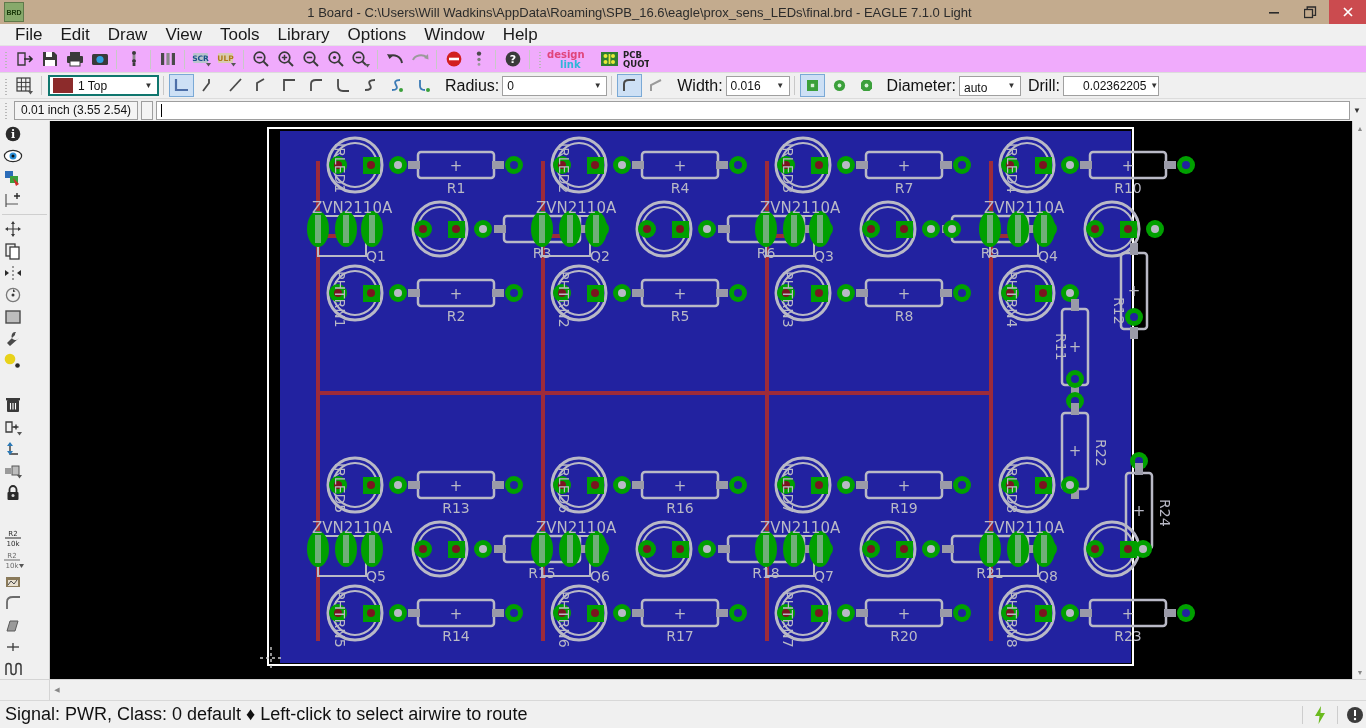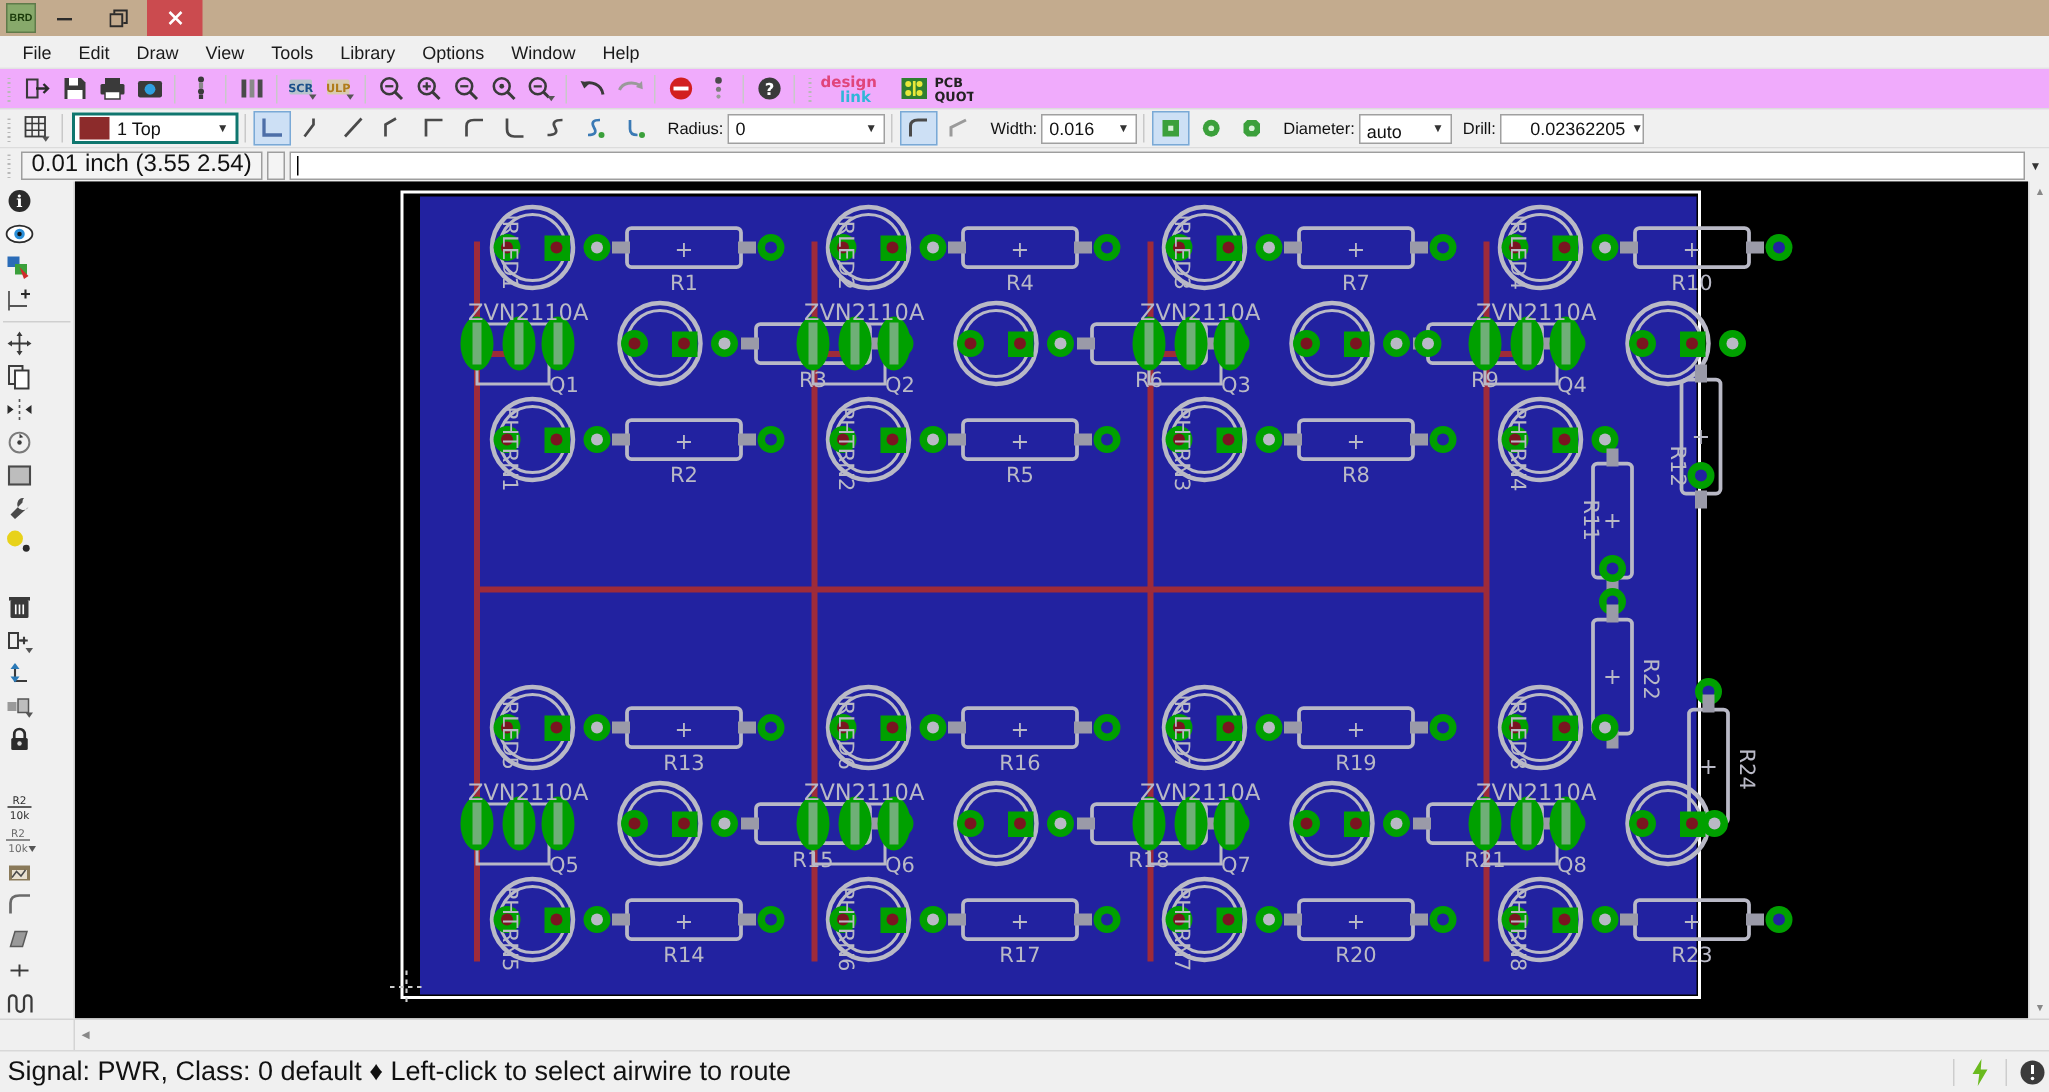--- a/index.html
+++ b/index.html
@@ -34,21 +34,21 @@
   .win-btn.close { background: #cb4b4f; color: #fff; width: 37px; }
   .win-btn svg { display: block; }
 
   
   .menubar {
     position: absolute; top: 24px; left: 0; width: 1366px; height: 22px;
     background: #f0f0f0; display: flex; align-items: center;
     padding-left: 6px; border-bottom: 1px solid #e3e3e3;
   }
   .menu-item {
-    padding: 2px 9px; font-size: 12px; color: #1a1a1a;
+    padding: 2px 9px; font-size: 17px; color: #1a1a1a;
   }
 
   
   .toolbar1 {
     position: absolute; top: 46px; left: 0; width: 1366px; height: 27px;
     background: #f0abfc; display: flex; align-items: center;
     border-bottom: 1px solid #dcdcdc;
   }
   .grip {
     width: 7px; height: 20px; margin: 0 2px 0 3px;
@@ -76,36 +76,36 @@
   .layer-name { font-size: 12px; width: 62px; color: #111; }
   .combo-arrow {
     width: 17px; height: 19px; display: flex; align-items: center;
     justify-content: center; font-size: 8px; color: #333;
   }
   .tool-tgl {
     width: 25px; height: 23px; display: flex; align-items: center;
     justify-content: center; margin: 0 1px;
   }
   .tool-tgl.active { background: #cde0f5; border: 1px solid #7aa9d6; }
-  .fld-label { font-size: 11px; color: #111; margin: 0 3px 0 7px; }
+  .fld-label { font-size: 16px; color: #111; margin: 0 3px 0 7px; }
   .fld-combo {
     display: flex; align-items: center; height: 20px;
     border: 1px solid #a0a0a0; background: #fff;
   }
   .fld-val { font-size: 12px; padding: 0 4px; color: #111; }
 
   
   .coordbar {
     position: absolute; top: 99px; left: 0; width: 1366px; height: 22px;
     background: #f0f0f0; display: flex; align-items: center;
   }
   .coord-box {
     height: 19px; border: 1px solid #9e9e9e; background: #f4f4f4;
     display: flex; align-items: center; padding: 0 6px;
-    font-size: 16px; color: #111; margin-left: 2px;
+    font-size: 12px; color: #111; margin-left: 2px;
   }
   .coord-gap { width: 12px; height: 19px; border: 1px solid #9e9e9e;
     background: #f4f4f4; margin-left: 3px; }
   .cmd-line {
     flex: 1; height: 19px; border: 1px solid #9e9e9e; background: #fff;
     margin: 0 0 0 3px; display: flex; align-items: center; padding-left: 4px;
   }
   .caret { width: 1px; height: 13px; background: #000; }
   .cmd-arrow {
     width: 14px; display: flex; align-items: center; justify-content: center;
@@ -166,20 +166,21 @@
   .silk { fill: none; stroke: #b9b9c6; }
   .silktxt { fill: #b9b9c6; font-family: "DejaVu Sans", sans-serif; }
 </style>
 </head>
 <body>
 
 <div id="app">
 
   <div class="titlebar">
     <div class="titlebar-icon">BRD</div>
+    <div class="titlebar-text">1 Board - C:\Users\Will Wadkins\AppData\Roaming\SPB_16.6\eagle\prox_sens_LEDs\final.brd - EAGLE 7.1.0 Light</div>
     <div class="win-btns">
       <div class="win-btn">
         <svg width="12" height="12" viewBox="0 0 12 12">
             <rect x="1" y="6" width="10" height="1.6" fill="#2b2b2b"></rect>
           </svg>
       </div>
       <div class="win-btn">
         <svg width="13" height="13" viewBox="0 0 13 13">
           <rect x="0.5" y="3.5" width="8" height="8" fill="none" stroke="#2b2b2b" stroke-width="1.3"></rect>
           <path d="M3.2 3.2 V1 H11.5 V9.3 H9.2" fill="none" stroke="#2b2b2b" stroke-width="1.3"></path>

